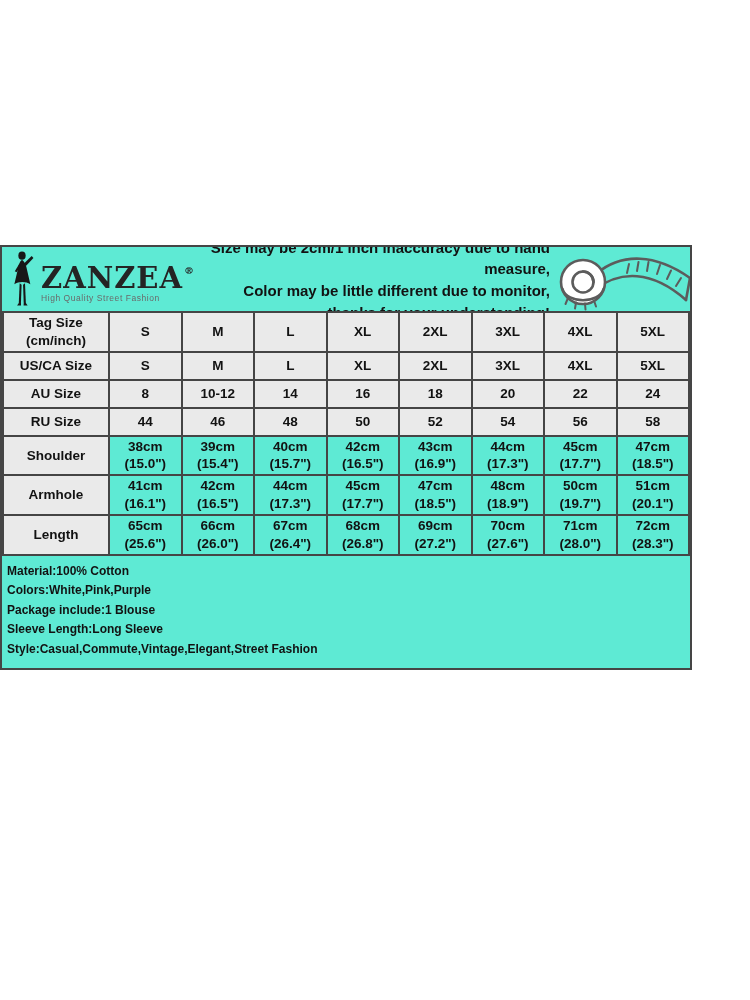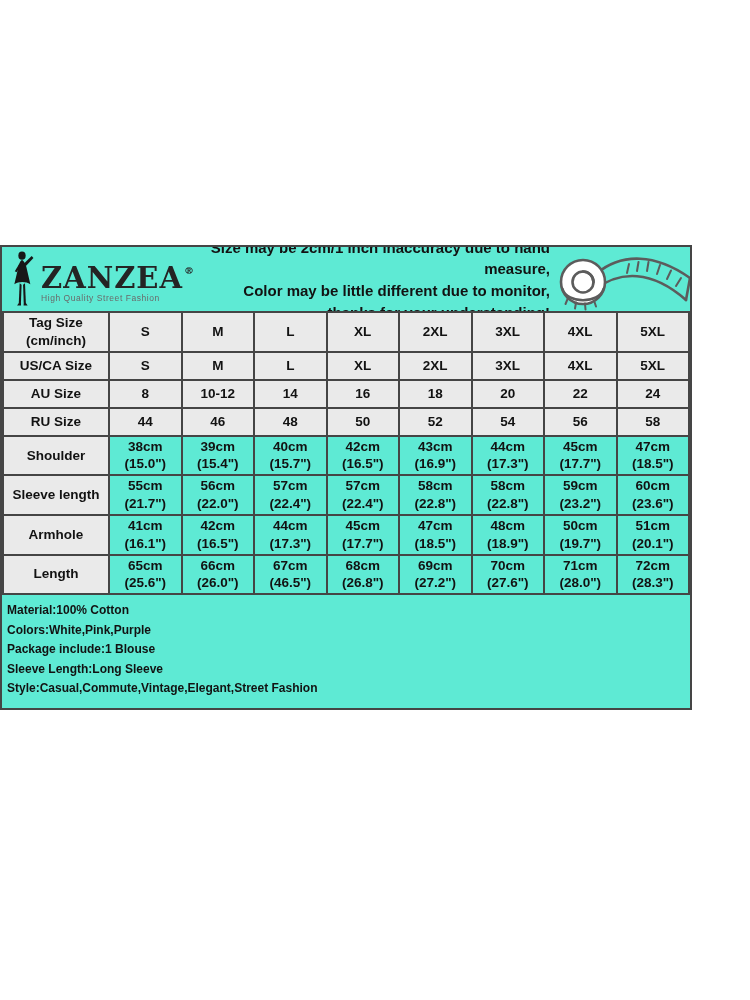--- a/index.html
+++ b/index.html
@@ -180,39 +180,20 @@
             <td>43cm
 (16.9")</td>
             <td>44cm
 (17.3")</td>
             <td>45cm
 (17.7")</td>
             <td>47cm
 (18.5")</td>
           </tr>
           <tr>
-            <td class="label">Sleeve length</td>
-            <td>55cm
-(21.7")</td>
-            <td>56cm
-(22.0")</td>
-            <td>57cm
-(22.4")</td>
-            <td>57cm
-(22.4")</td>
-            <td>58cm
-(22.8")</td>
-            <td>58cm
-(22.8")</td>
-            <td>59cm
-(23.2")</td>
-            <td>60cm
-(23.6")</td>
-          </tr>
-          <tr>
             <td class="label">Armhole</td>
             <td>41cm
 (16.1")</td>
             <td>42cm
 (16.5")</td>
             <td>44cm
 (17.3")</td>
             <td>45cm
 (17.7")</td>
             <td>47cm
@@ -224,21 +205,21 @@
             <td>51cm
 (20.1")</td>
           </tr>
           <tr>
             <td class="label">Length</td>
             <td>65cm
 (25.6")</td>
             <td>66cm
 (26.0")</td>
             <td>67cm
-(46.5")</td>
+(26.4")</td>
             <td>68cm
 (26.8")</td>
             <td>69cm
 (27.2")</td>
             <td>70cm
 (27.6")</td>
             <td>71cm
 (28.0")</td>
             <td>72cm
 (28.3")</td>

